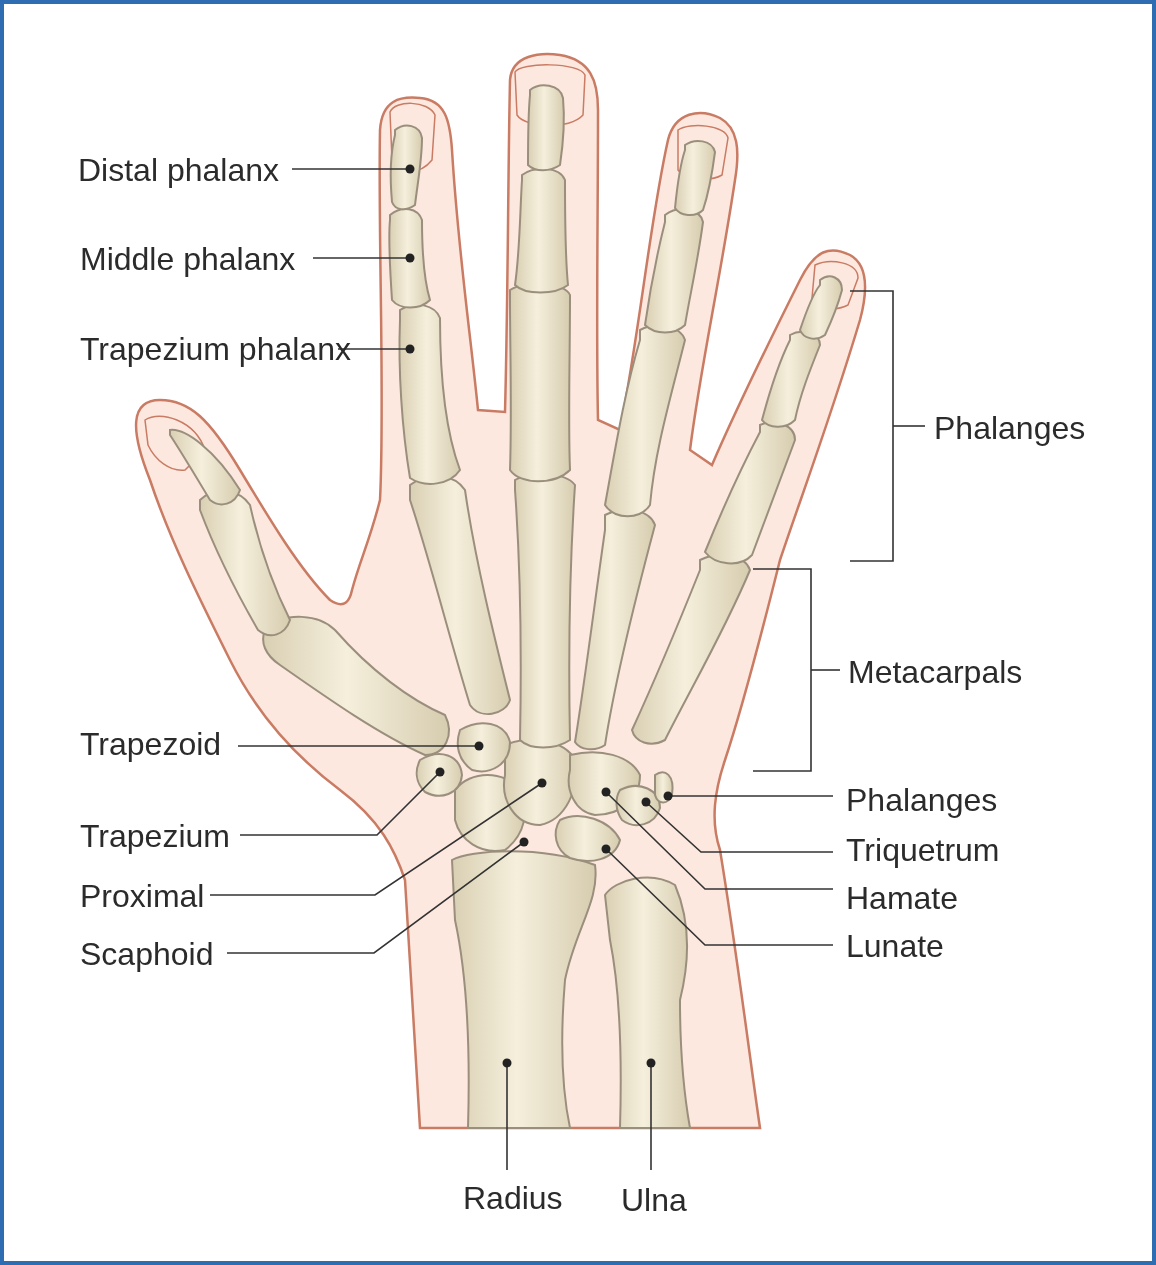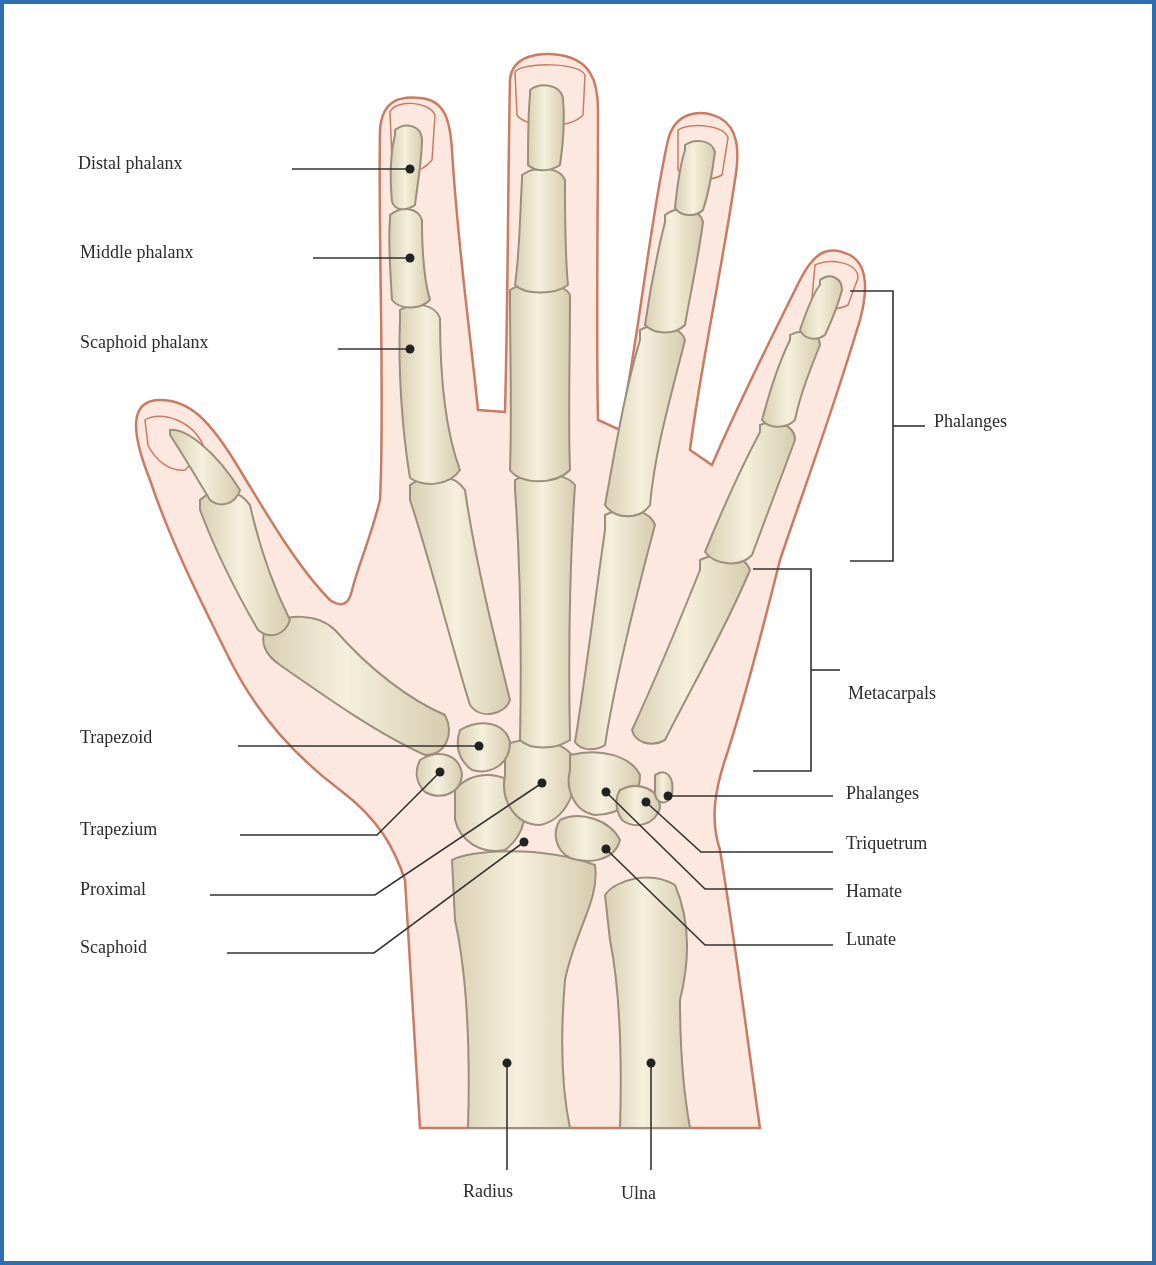--- a/index.html
+++ b/index.html
@@ -3,22 +3,22 @@
 <meta charset="utf-8">
 <style>
   html, body { margin: 0; padding: 0; background: #ffffff; }
   body { width: 1156px; height: 1265px; position: relative; overflow: hidden; }
   .frame {
     position: absolute; left: 0; top: 0; width: 1156px; height: 1265px;
     box-sizing: border-box; border: 4px solid #2f6db3; background: #ffffff;
   }
   svg.art { position: absolute; left: 0; top: 0; }
   .lbl {
-    position: absolute; font-family: Liberation Serif, serif;
-    font-size: 18px; color: #2b2b2b; white-space: nowrap; line-height: 1;
+    position: absolute; font-family: Liberation Sans, sans-serif;
+    font-size: 32px; color: #2b2b2b; white-space: nowrap; line-height: 1;
   }
 </style>
 </head>
 <body>
 
 <div class="frame"></div>
 
 <svg class="art" width="1156" height="1265" viewBox="0 0 1156 1265">
   <defs>
     <linearGradient id="boneG" x1="0" y1="0" x2="1" y2="0">
@@ -118,23 +118,23 @@
       <circle cx="646" cy="802" r="4.5"></circle>
     <circle cx="606" cy="792" r="4.5"></circle>
       <circle cx="606" cy="849" r="4.5"></circle>
     <circle cx="507" cy="1063" r="4.5"></circle>
       <circle cx="651" cy="1063" r="4.5"></circle>
   </g>
 </svg>
 
 <div class="lbl" style="left:78px;top:154px;">Distal phalanx</div>
 <div class="lbl" style="left:80px;top:243px;">Middle phalanx</div>
-<div class="lbl" style="left:80px;top:333px;">Scaphoid phalanx</div>
+<div class="lbl" style="left:80px;top:333px;">Trapezium phalanx</div>
 <div class="lbl" style="left:934px;top:412px;">Phalanges</div>
-<div class="lbl" style="left:848px;top:684px;">Metacarpals</div>
+<div class="lbl" style="left:848px;top:656px;">Metacarpals</div>
 <div class="lbl" style="left:80px;top:728px;">Trapezoid</div>
 <div class="lbl" style="left:80px;top:820px;">Trapezium</div>
 <div class="lbl" style="left:80px;top:880px;">Proximal</div>
 <div class="lbl" style="left:80px;top:938px;">Scaphoid</div>
 <div class="lbl" style="left:846px;top:784px;">Phalanges</div>
 <div class="lbl" style="left:846px;top:834px;">Triquetrum</div>
 <div class="lbl" style="left:846px;top:882px;">Hamate</div>
 <div class="lbl" style="left:846px;top:930px;text-align:center;">Lunate</div>
 <div class="lbl" style="left:463px;top:1182px;">Radius</div>
 <div class="lbl" style="left:621px;top:1184px;">Ulna</div>

